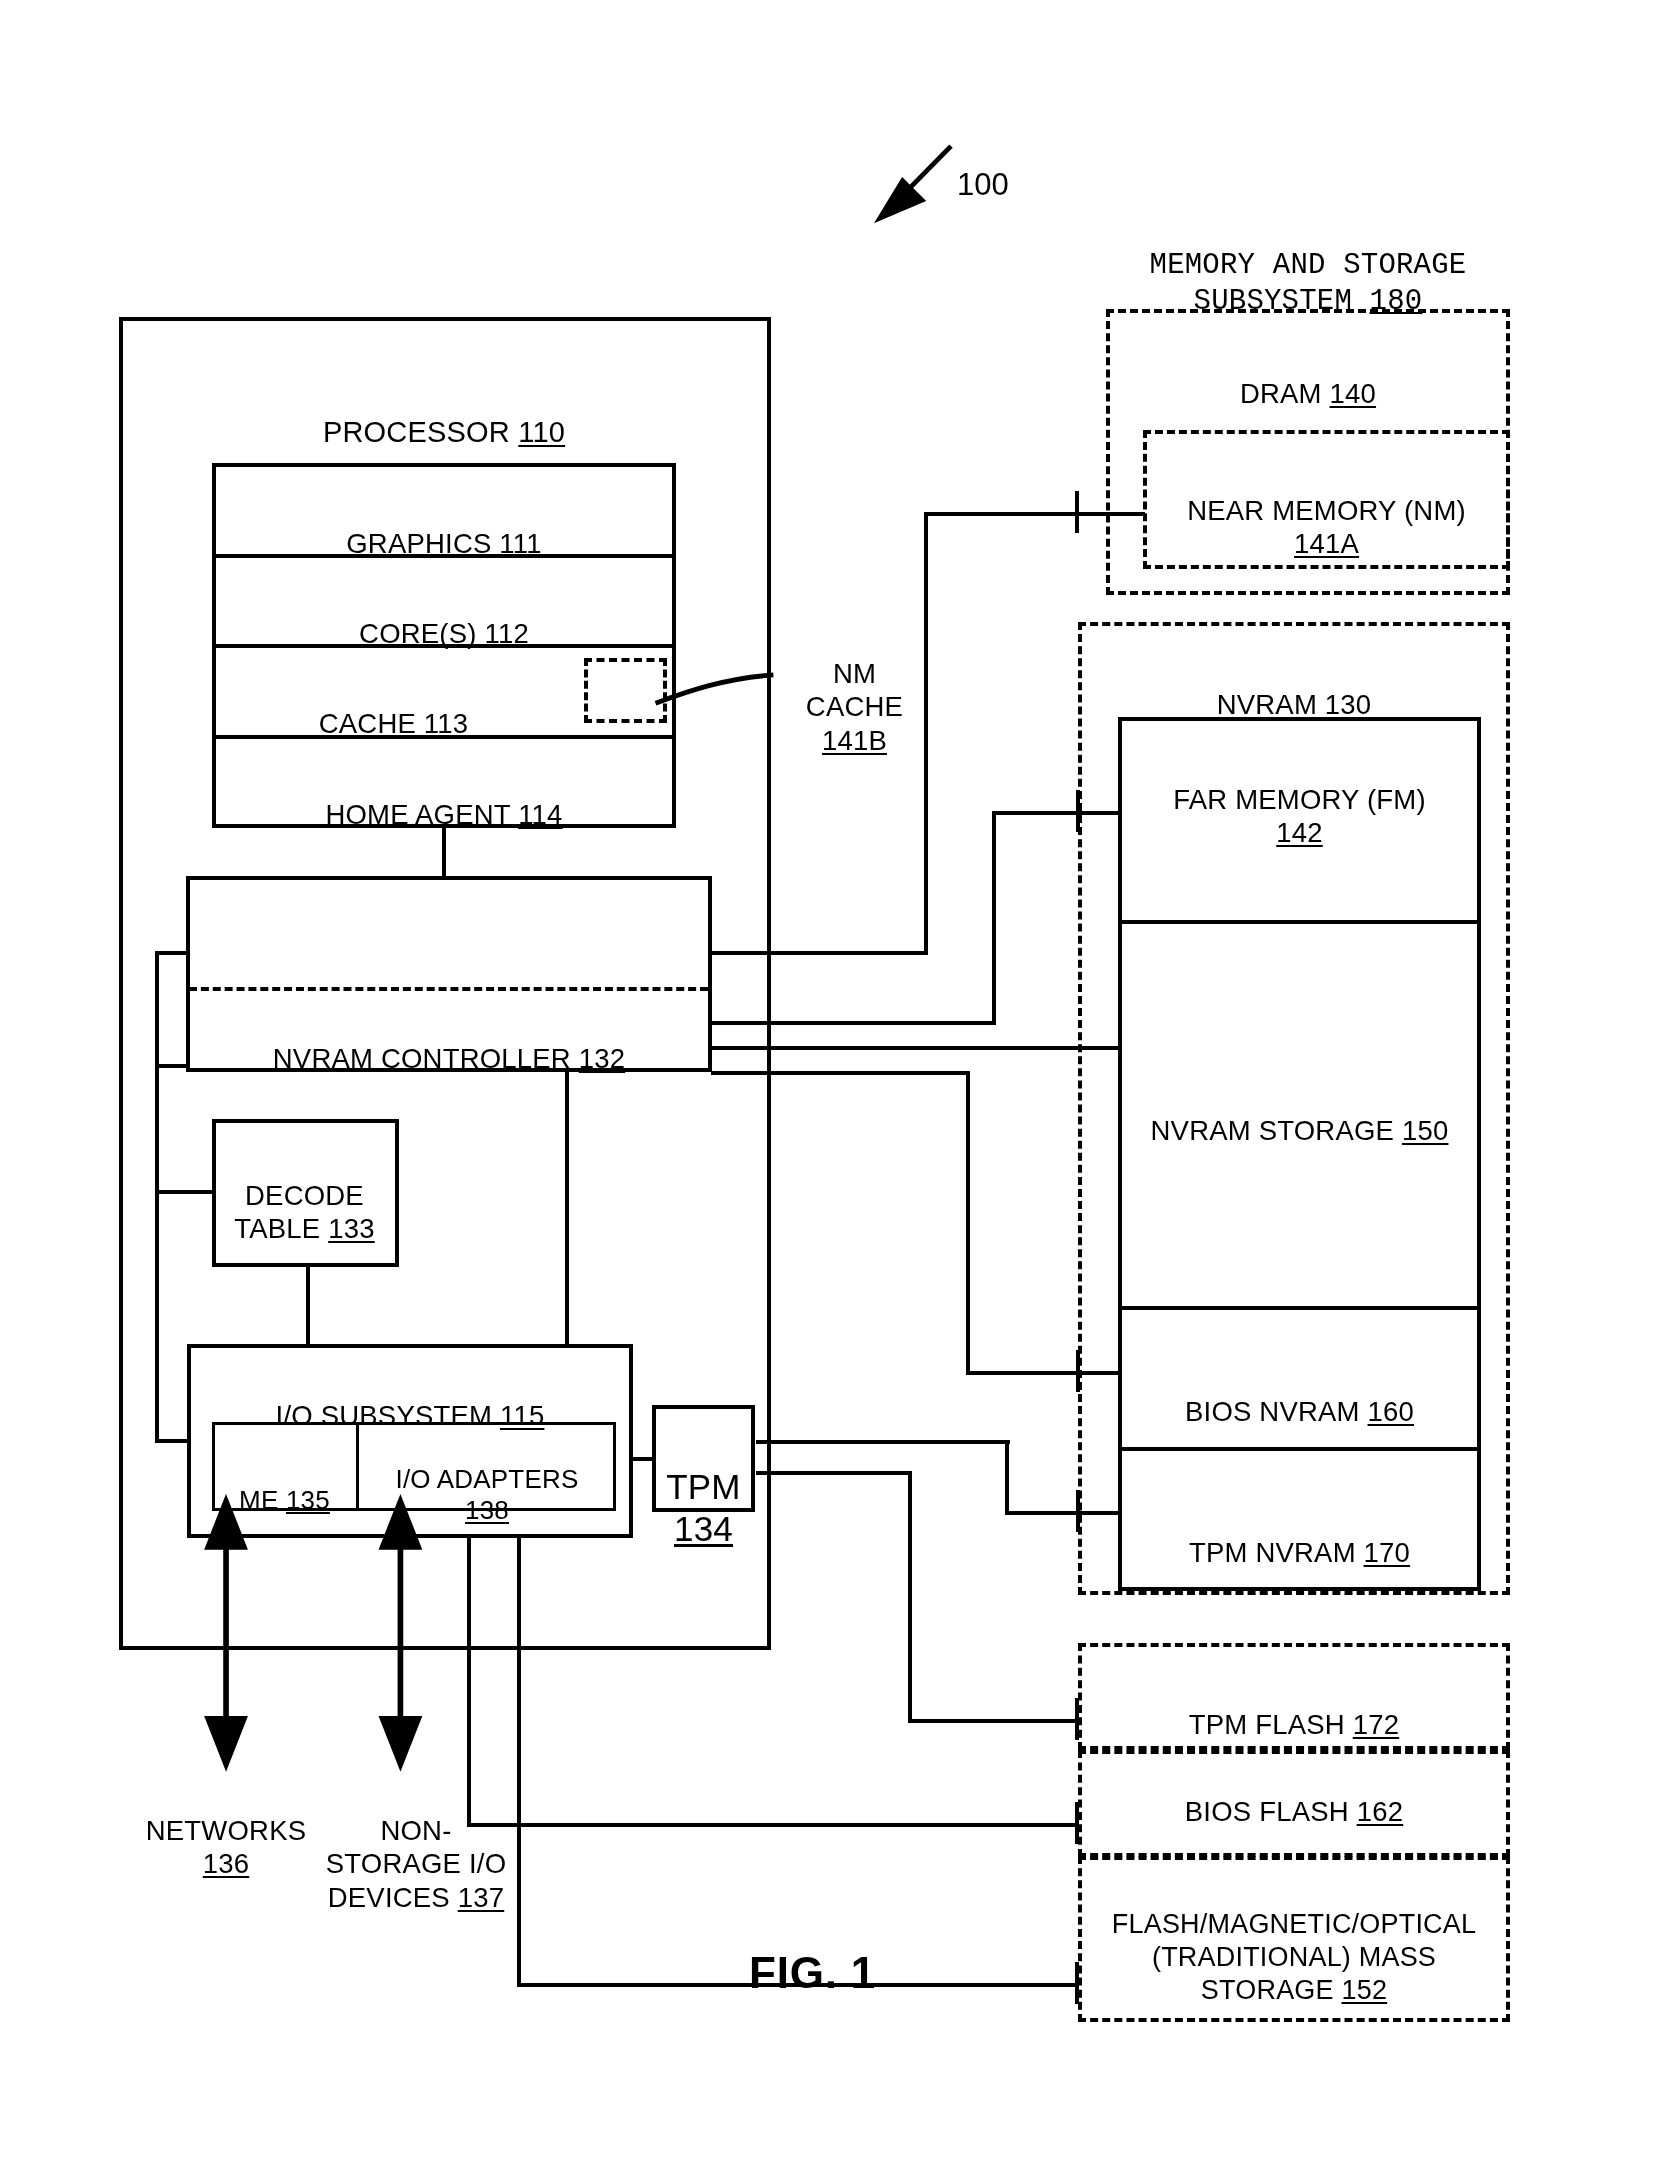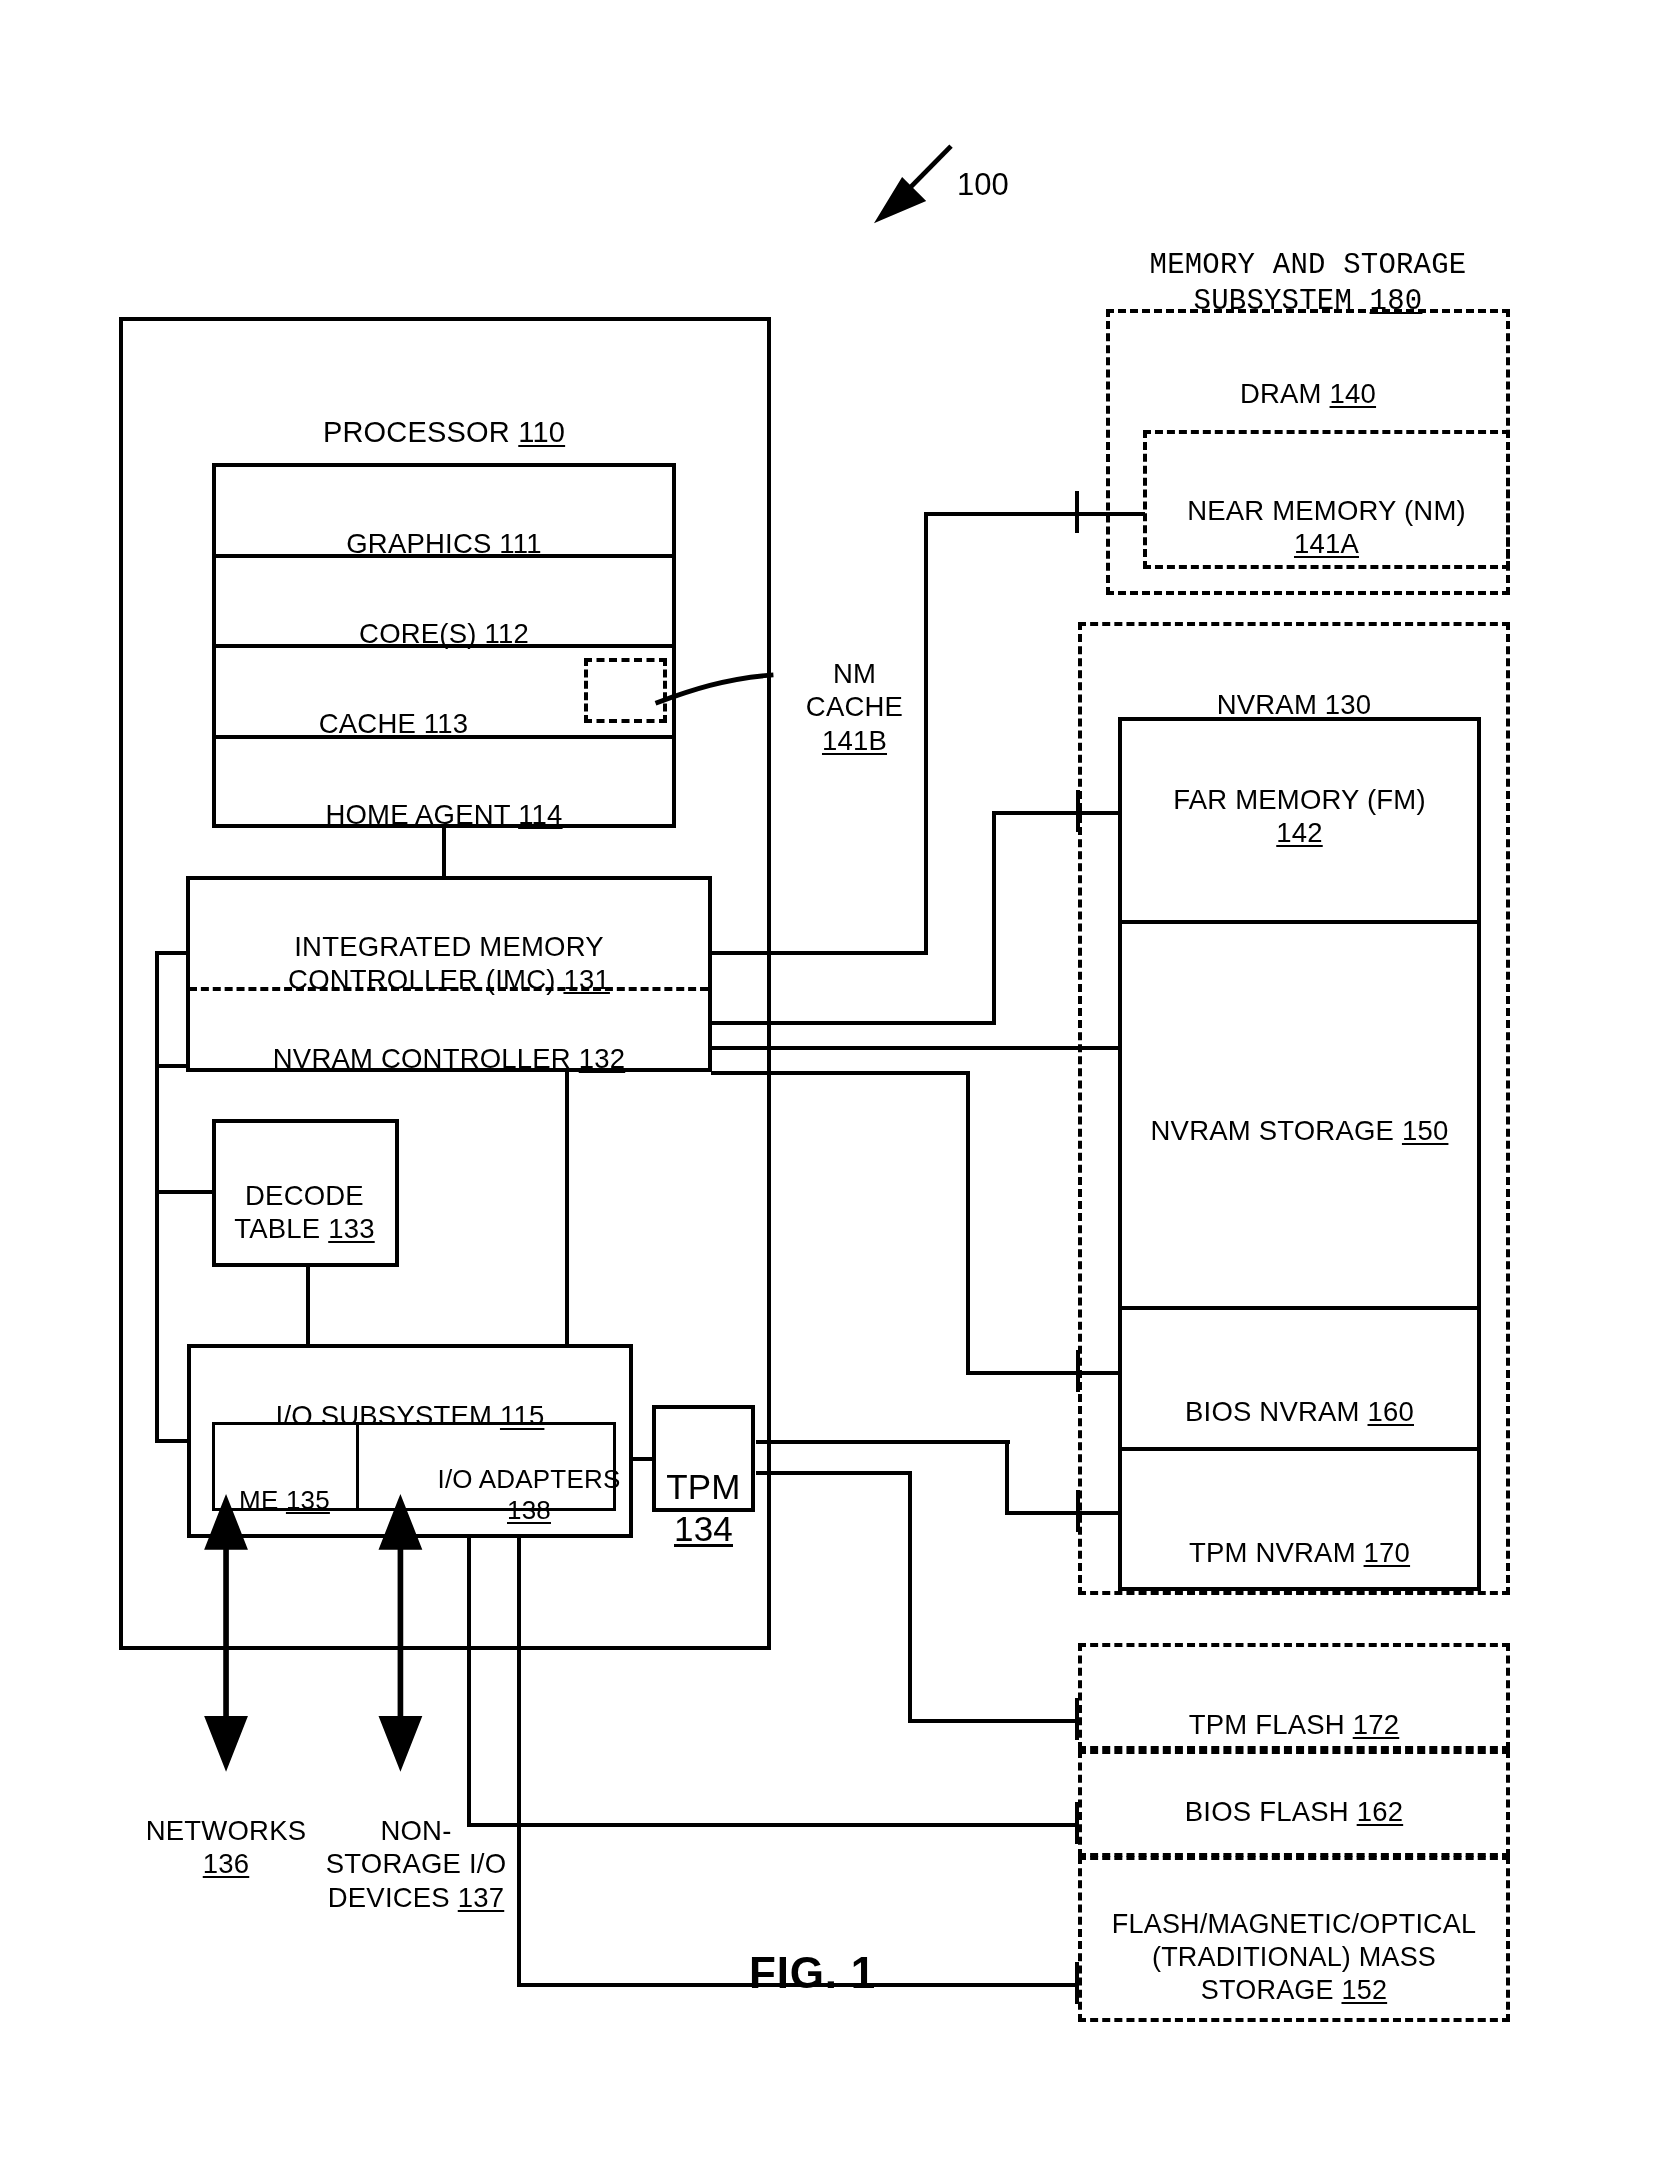--- a/index.html
+++ b/index.html
@@ -125,24 +125,20 @@
     <span>NM
 CACHE
 </span><span class="num">141B</span>
   </div>
 
   <div class="v" style="left:442px; top:828px; height:48px;"></div>
 
   <div class="box" style="left:186px; top:876px; width:526px; height:196px;"></div>
   <div class="dsep" style="left:189px; top:987px; width:519px;"></div>
 
-  <div class="lbl" style="left:186px; top:896px; width:526px;">
-    <span>INTEGRATED MEMORY
-CONTROLLER (IMC) </span><span class="num">131</span>
-  </div>
   <div class="lbl" style="left:186px; top:1008px; width:526px;">
     <span>NVRAM CONTROLLER </span><span class="num">132</span>
   </div>
 
   <div class="box" style="left:212px; top:1119px; width:187px; height:148px;"></div>
   <div class="lbl" style="left:211px; top:1145px; width:187px;">
     <span>DECODE
 TABLE </span><span class="num">133</span>
   </div>
 
@@ -151,21 +147,21 @@
   <div class="box" style="left:187px; top:1344px; width:446px; height:194px;"></div>
   <div class="lbl" style="left:187px; top:1365px; width:446px;">
     <span>I/O SUBSYSTEM </span><span class="num">115</span>
   </div>
 
   <div class="box-thin" style="left:212px; top:1422px; width:404px; height:89px;"></div>
   <div class="v4" style="left:356px; top:1422px; height:89px;"></div>
   <div class="lbl" style="left:212px; top:1453px; width:145px; font-size:26px;">
     <span>ME </span><span class="num">135</span>
   </div>
-  <div class="lbl" style="left:359px; top:1432px; width:256px; font-size:26px;margin-left:42px;">
+  <div class="lbl" style="left:359px; top:1432px; width:256px; font-size:26px;">
     <span>I/O ADAPTERS
 </span><span class="num">138</span>
   </div>
 
   <div class="box" style="left:652px; top:1405px; width:103px; height:107px;"></div>
   <div class="lbl" style="left:652px; top:1423px; width:103px; font-size:35px;">
     <span>TPM
 </span><span class="num">134</span>
   </div>
 

